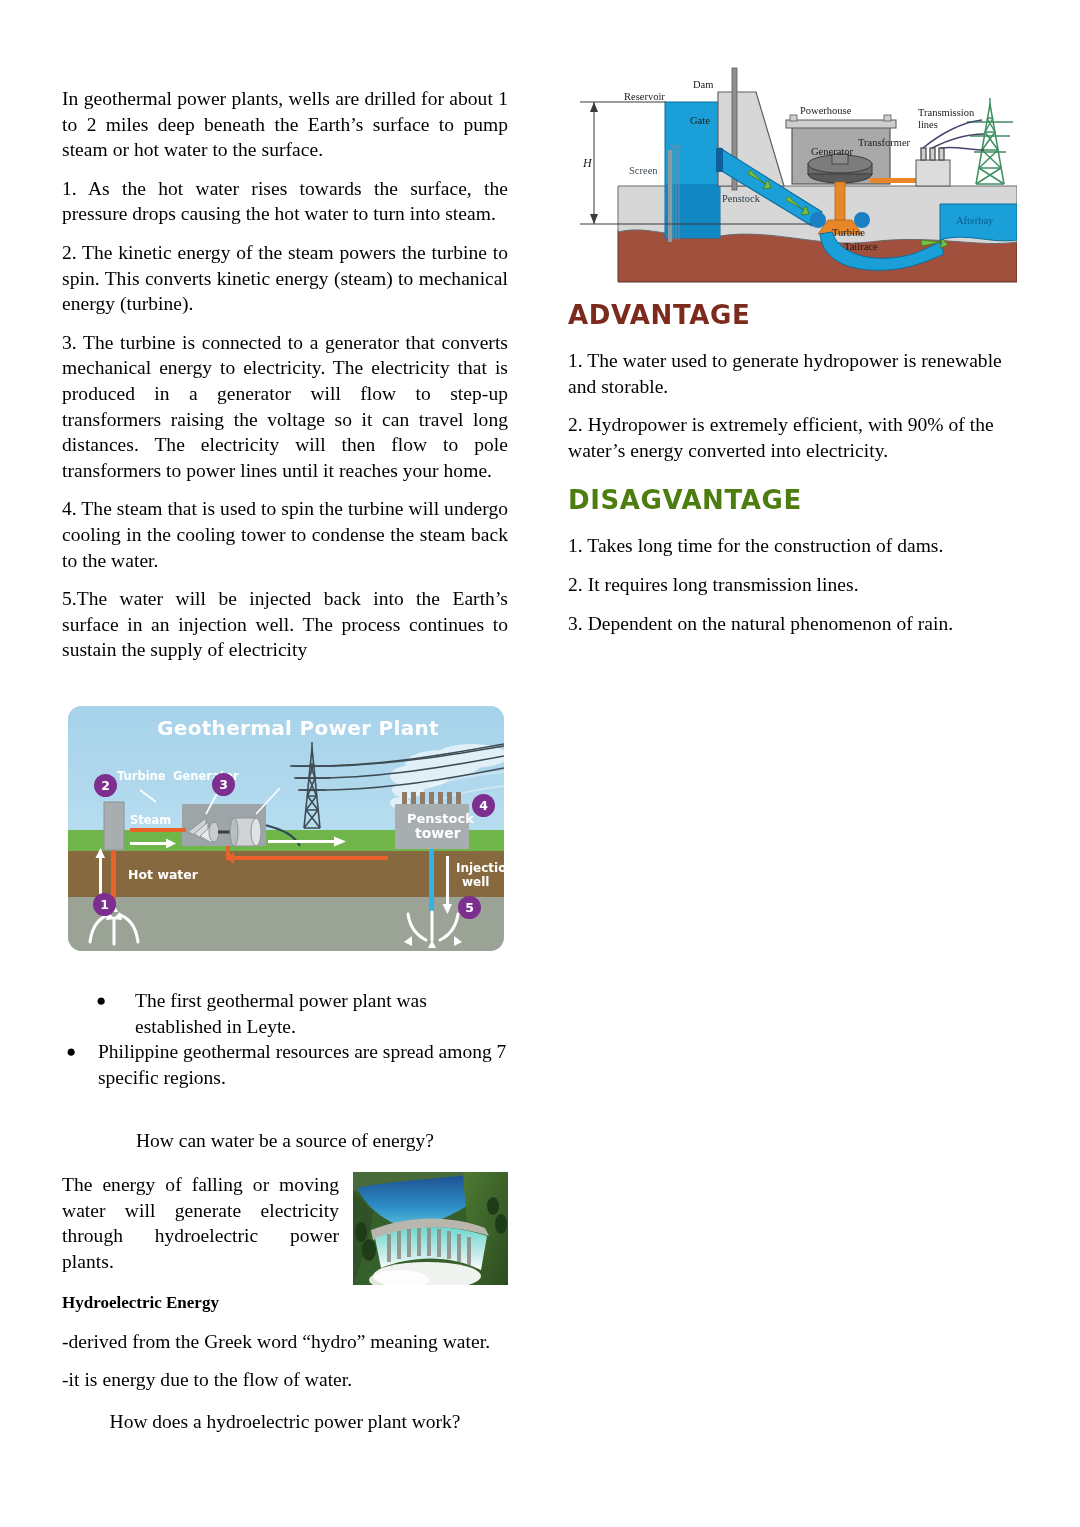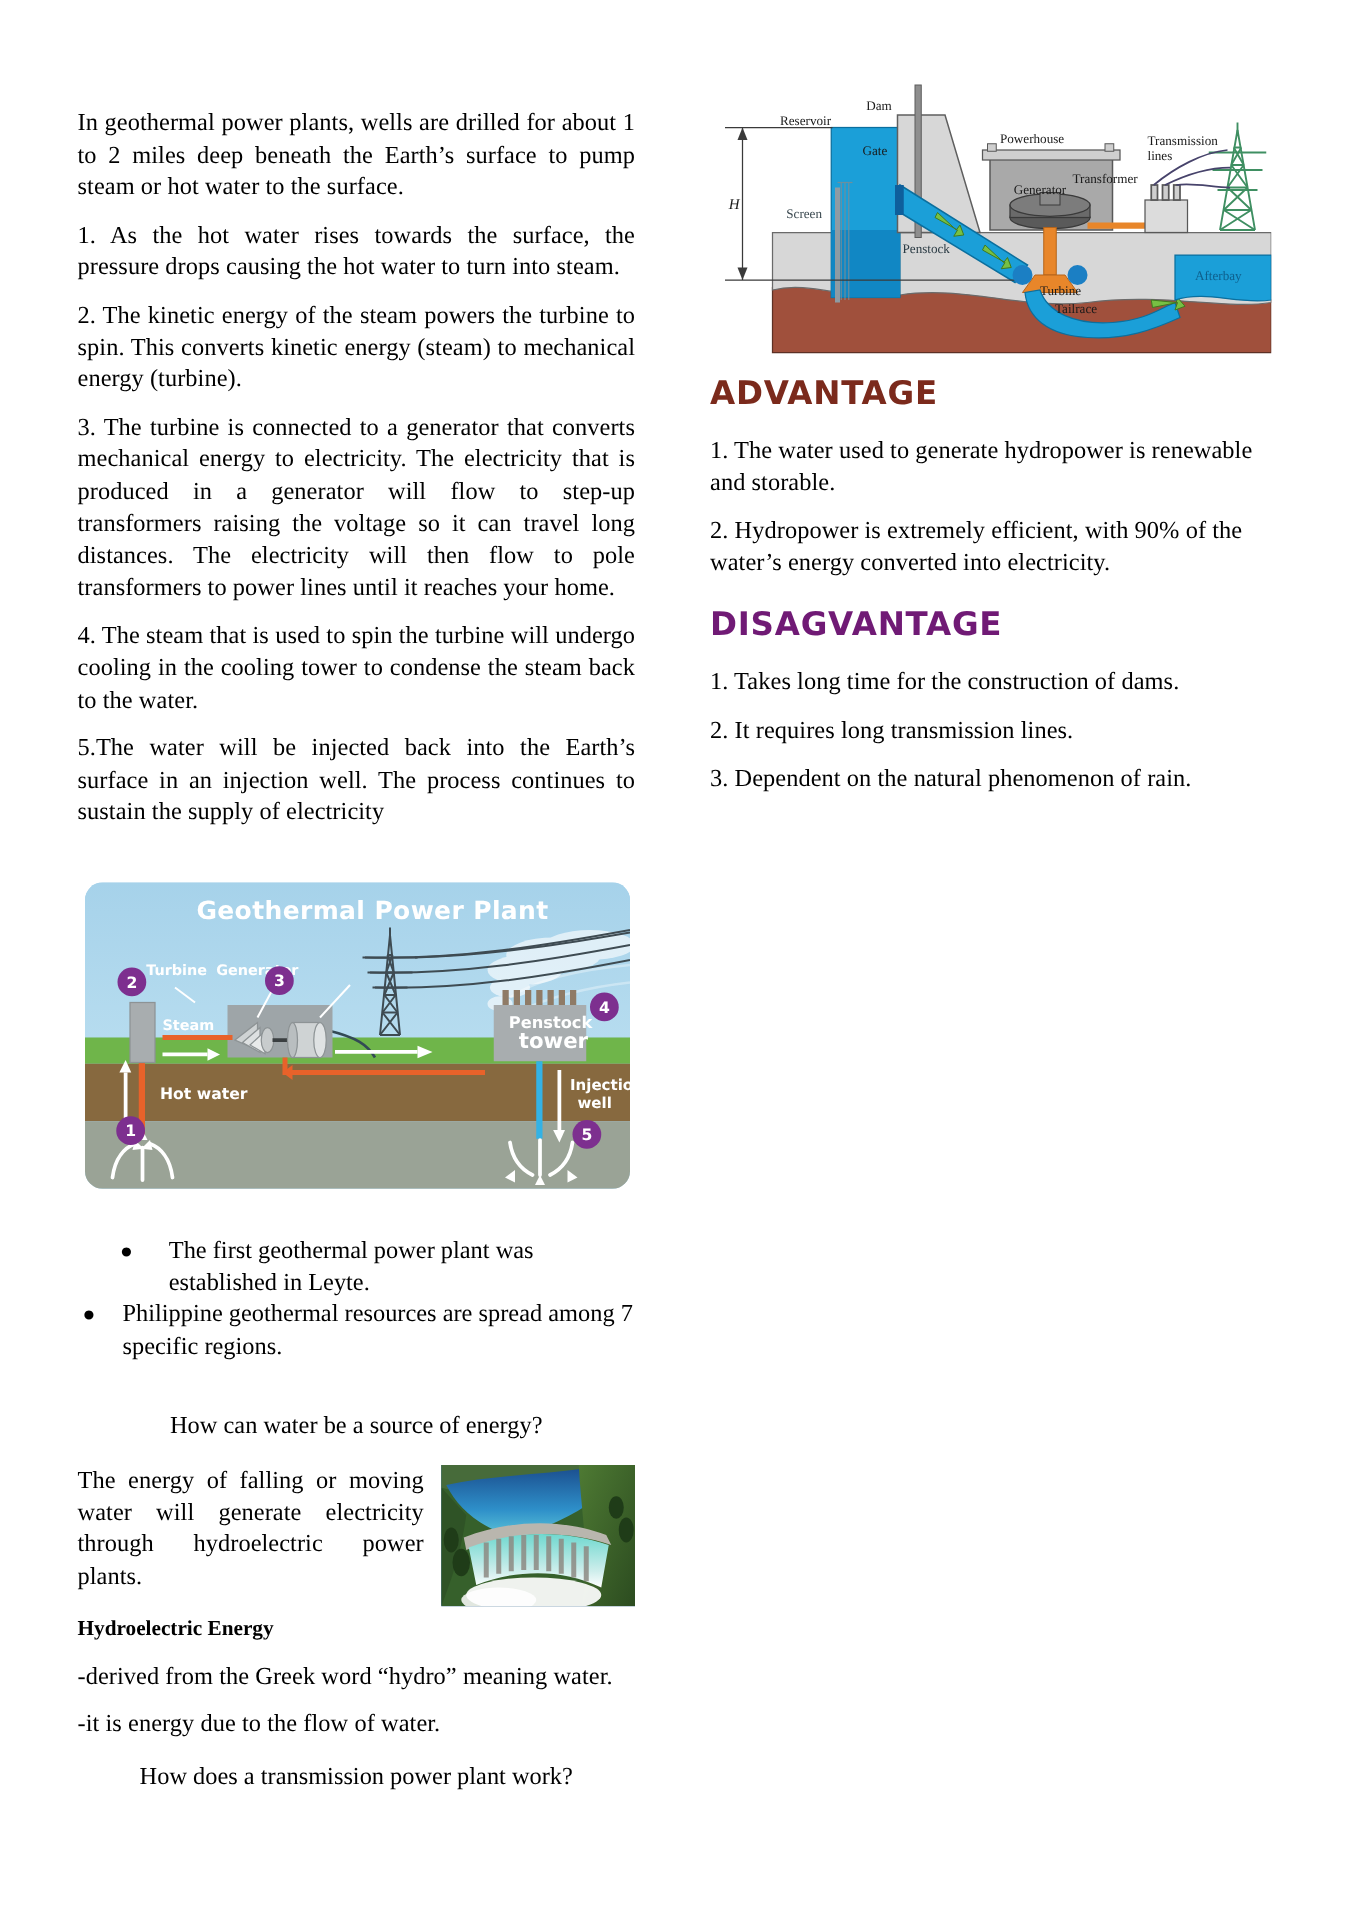--- a/index.html
+++ b/index.html
@@ -304,21 +304,21 @@
       <path d="M360 242 L364 234 L368 242 Z" fill="#ffffff"></path>
     </svg>
 
     <div class="geo-title">Geothermal Power Plant</div>
 
     <div class="geo-lbl" style="left:49px; top:64px;">Turbine</div>
     <div class="geo-lbl" style="left:105px; top:64px;">Generator</div>
     <div class="geo-lbl" style="left:62px; top:108px;">Steam</div>
     <div class="geo-lbl" style="left:60px; top:162px; font-size:12.5px;">Hot water</div>
     <div class="geo-lbl" style="left:339px; top:106px; font-size:13px;">Penstock</div>
-    <div class="geo-lbl" style="left:347px; top:121px; font-size:17px;">tower</div>
+    <div class="geo-lbl" style="left:347px; top:121px; font-size:14px;">tower</div>
     <div class="geo-lbl" style="left:388px; top:156px; font-size:12px;">Injection</div>
     <div class="geo-lbl" style="left:394px; top:170px; font-size:12px;">well</div>
 
     <div class="geo-num" style="left:25px; top:187px;">1</div>
     <div class="geo-num" style="left:26px; top:68px;">2</div>
     <div class="geo-num" style="left:144px; top:67px;">3</div>
     <div class="geo-num" style="left:404px; top:88px;">4</div>
     <div class="geo-num" style="left:390px; top:190px;">5</div>
   </div>
 
@@ -397,21 +397,21 @@
     <p class="para" style="margin-bottom:0;">The energy of falling or moving water will generate electricity through hydroelectric power plants.</p>
   </div>
 
   <div style="position:absolute; left:62px; top:1290px; width:446px;">
     <p class="heading-bold">Hydroelectric Energy</p>
 
     <p class="para" style="margin-top:13px;">-derived from the Greek word “hydro” meaning water.</p>
 
     <p class="para">-it is energy due to the flow of water.</p>
 
-    <p class="heading-center" style="margin-top:16px;">How does a transmission power plant work?</p>
+    <p class="heading-center" style="margin-top:16px;">How does a hydroelectric power plant work?</p>
   </div>
 
   <div class="dam-fig">
     <svg width="447" height="222" viewBox="0 0 447 222">
 
       <path d="M48 166 C 80 158, 110 176, 150 170 C 200 162, 250 182, 300 176
                C 350 170, 390 182, 420 174 L 447 176 L 447 218 L 48 218 Z" fill="#a0503c" stroke="#5d3025" stroke-width="1"></path>
 
       <path d="M48 122 L447 122 L447 178 C 410 184, 360 170, 300 178
                C 250 184, 200 164, 150 172 C 110 178, 80 160, 48 168 Z" fill="#d7d7d7" stroke="#6a6a6a" stroke-width="1"></path>
@@ -514,21 +514,21 @@
   </div>
 
   <div style="position:absolute; left:568px; top:300px; width:452px;">
 
     <p class="sec-head" style="color:#7b2a1c;">ADVANTAGE</p>
 
     <p class="para para-nojust" style="margin-top:18px;">1. The water used to generate hydropower is renewable and storable.</p>
 
     <p class="para para-nojust">2. Hydropower is extremely efficient, with 90% of the water’s energy converted into electricity.</p>
 
-    <p class="sec-head" style="color:#701a75; margin-top:22px;">DISAGVANTAGE</p>
+    <p class="sec-head" style="color:#4d7c0f; margin-top:22px;">DISAGVANTAGE</p>
 
     <p class="para para-nojust" style="margin-top:18px;">1. Takes long time for the construction of dams.</p>
 
     <p class="para para-nojust">2. It requires long transmission lines.</p>
 
     <p class="para para-nojust">3. Dependent on the natural phenomenon of rain.</p>
   </div>
 
 </div>
 

